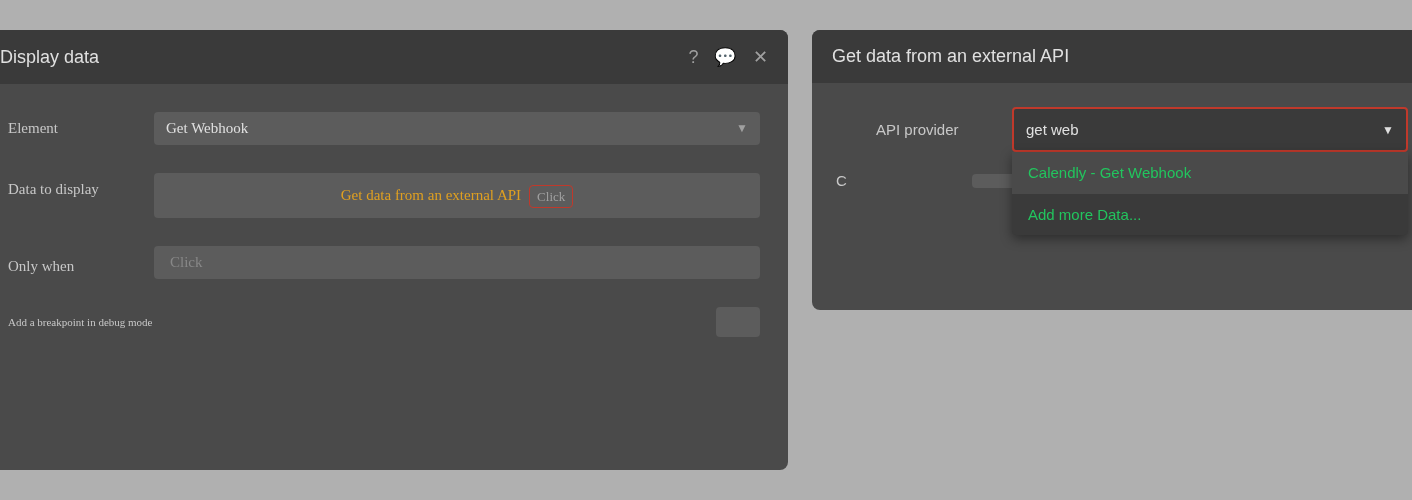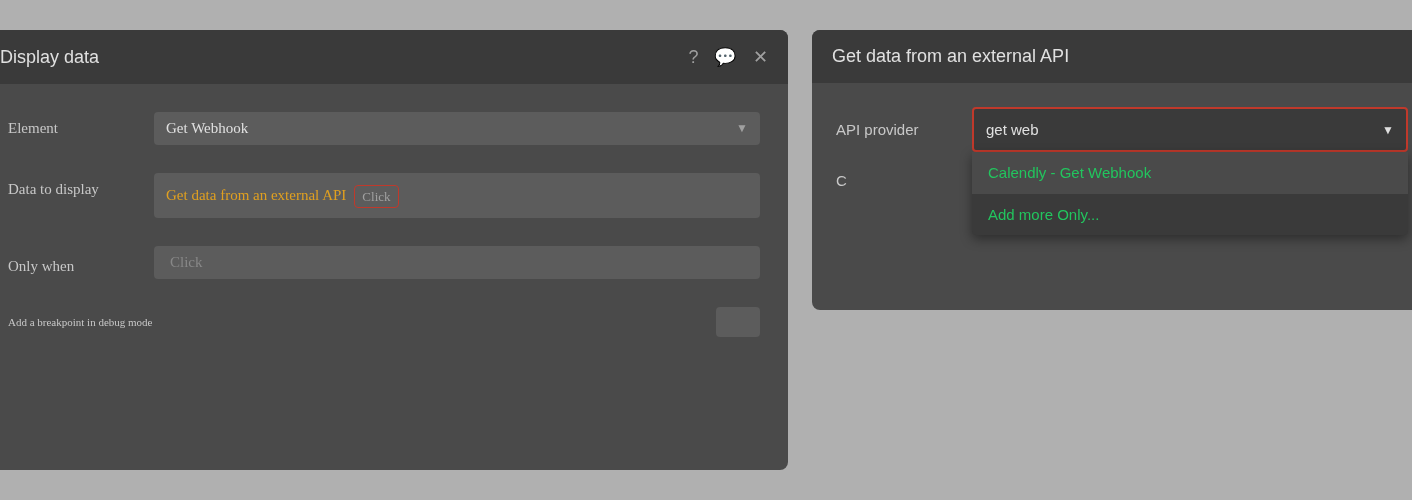--- a/index.html
+++ b/index.html
@@ -72,20 +72,21 @@
 
     .form-label {
       color: #c8c8c8;
       font-size: 15px;
       min-width: 130px;
       padding-top: 8px;
     }
 
     .form-control {
       flex: 1;
+      text-align: center;
     }
 
     .select-box {
       background: #5c5c5c;
       border: none;
       border-radius: 4px;
       color: #e0e0e0;
       font-size: 15px;
       padding: 8px 12px;
       width: 100%;
@@ -169,20 +170,21 @@
       display: flex;
       align-items: center;
       gap: 16px;
       margin-bottom: 0;
     }
 
     .api-label {
       color: #c8c8c8;
       font-size: 15px;
       min-width: 120px;
+      margin-left: 40px;
     }
 
     .api-select-wrapper {
       position: relative;
       flex: 1;
     }
 
     .api-select-box {
       background: #3a3a3a;
       border: 2px solid #c0392b;
@@ -313,21 +315,21 @@
         <div class="api-select-wrapper">
           <div class="api-select-box">
             <span>get web</span>
             <span style="color:#e0e0e0; font-size:12px;">▼</span>
           </div>
           <div class="api-dropdown">
             <div class="dropdown-item active">
               <span>Calendly - Get Webhook</span>
             </div>
             <div class="dropdown-item">
-              <span>Add more Only...</span>
+              <span>Add more Data...</span>
             </div>
           </div>
         </div>
       </div>
     </div>
     <div class="second-row">
       <div class="second-row-label">C</div>
       <div class="second-row-input"></div>
     </div>
   </div>

